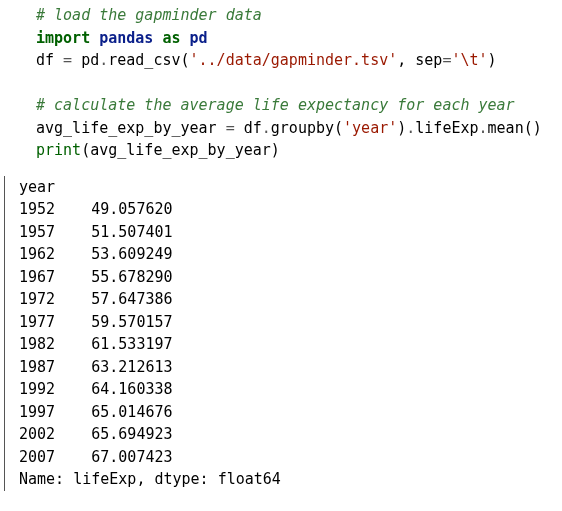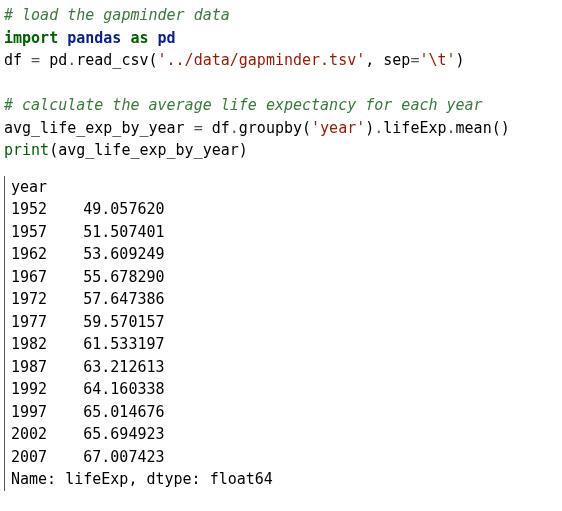--- a/index.html
+++ b/index.html
@@ -13,24 +13,25 @@
     width: 562px;
     box-sizing: border-box;
   }
   pre {
     margin: 0;
     white-space: pre;
     font-family: inherit;
   }
   .code-block {
     margin-bottom: 14px;
+    margin-left: 32px;
   }
   .output-block {
     border-left: 1px solid #555;
-    padding-left: 6px;
+    padding-left: 14px;
   }
   .c-comment { color: #3a7a3a; font-style: italic; }
   .c-keyword { color: #006000; font-weight: bold; }
   .c-module  { color: #0a1f8a; font-weight: bold; }
   .c-ident   { color: #000000; }
   .c-op      { color: #555555; }
   .c-string  { color: #9a1800; }
   .c-func    { color: #006000; }
 </style>
 </head>

